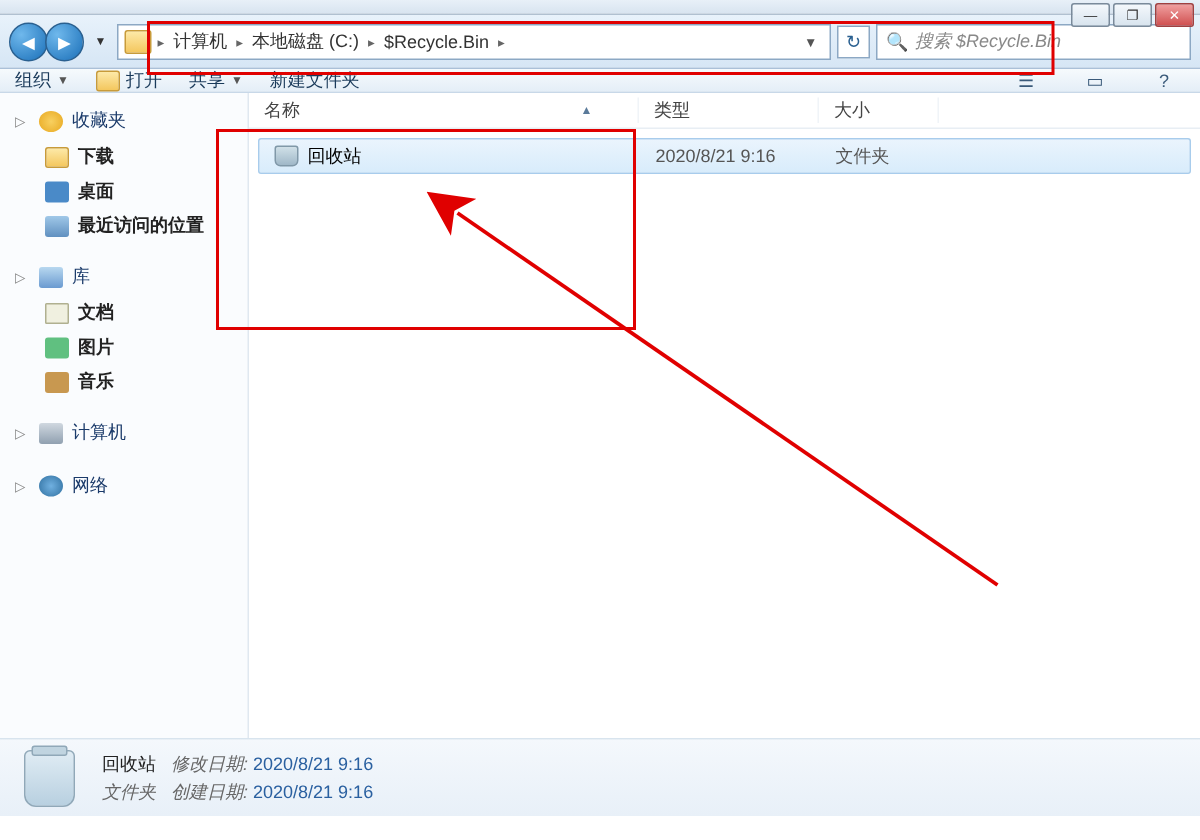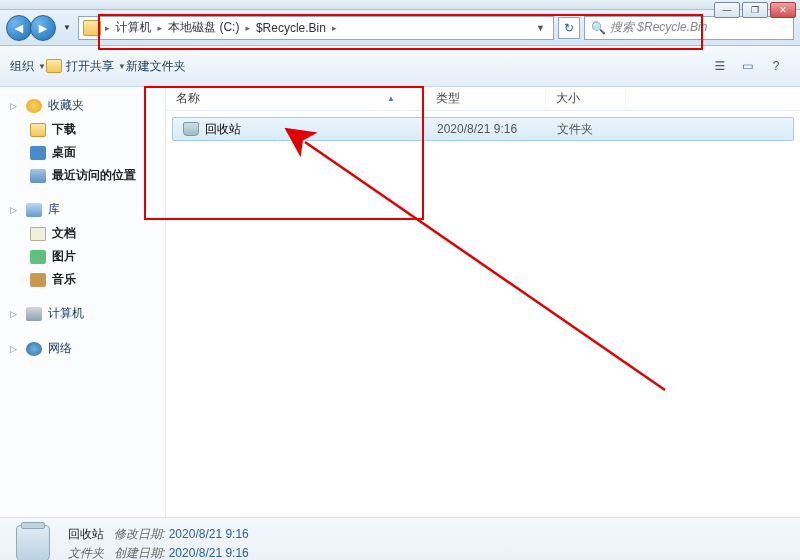--- a/index.html
+++ b/index.html
@@ -20,21 +20,21 @@
 .addrbar { flex: 1; height: 24px; background: #fff; border: 1px solid #8ca8c4; display: flex; align-items: center; padding: 0 4px; }
 .foldericon { width: 18px; height: 16px; background: linear-gradient(#fde9a8,#f4c75e); border: 1px solid #c89b3a; border-radius: 2px; margin-right: 4px; }
 .crumb { font-size: 12px; color: #333; padding: 0 6px; cursor: pointer; }
 .crumbsep { font-size: 9px; color: #666; }
 .addrdd { margin-left: auto; font-size: 9px; color: #555; padding: 0 4px; }
 .refresh { width: 22px; height: 22px; border: 1px solid #8ca8c4; background: #fff; display: flex; align-items: center; justify-content: center; font-size: 12px; color: #2a6090; }
 .searchbox { width: 210px; height: 24px; background: #fff; border: 1px solid #8ca8c4; display: flex; align-items: center; padding: 0 6px; color: #888; font-size: 12px; font-style: italic; }
 .searchbox .sicon { margin-right: 4px; font-style: normal; color: #5a7a9a; }
 
 
-.toolbar { height: 41px; background: linear-gradient(#f6fafd,#e4eef7); border-bottom: 1px solid #c8d8e8; display: flex; align-items: center; padding: 0 10px; font-size: 12px; color: #1a3a5a; }
+.toolbar { height: 16px; background: linear-gradient(#f6fafd,#e4eef7); border-bottom: 1px solid #c8d8e8; display: flex; align-items: center; padding: 0 10px; gap: 18px; font-size: 12px; color: #1a3a5a; }
 .toolbar .tbtn { display: flex; align-items: center; gap: 4px; cursor: pointer; }
 .toolbar .tdd { font-size: 8px; color: #555; }
 .toolbar .spacer { flex: 1; }
 .toolbar .viewbtn { width: 28px; height: 22px; border: 1px solid transparent; display: flex; align-items: center; justify-content: center; font-size: 12px; color: #3a5a7a; }
 
 
 .main { display: flex; height: 430px; }
 .sidebar { width: 166px; background: #fafcfe; border-right: 1px solid #e0e8f0; padding: 6px 0; overflow: hidden; }
 .sgroup { margin-bottom: 10px; }
 .sgtitle { display: flex; align-items: center; gap: 6px; padding: 4px 10px; font-size: 12px; color: #1a3a6a; }

